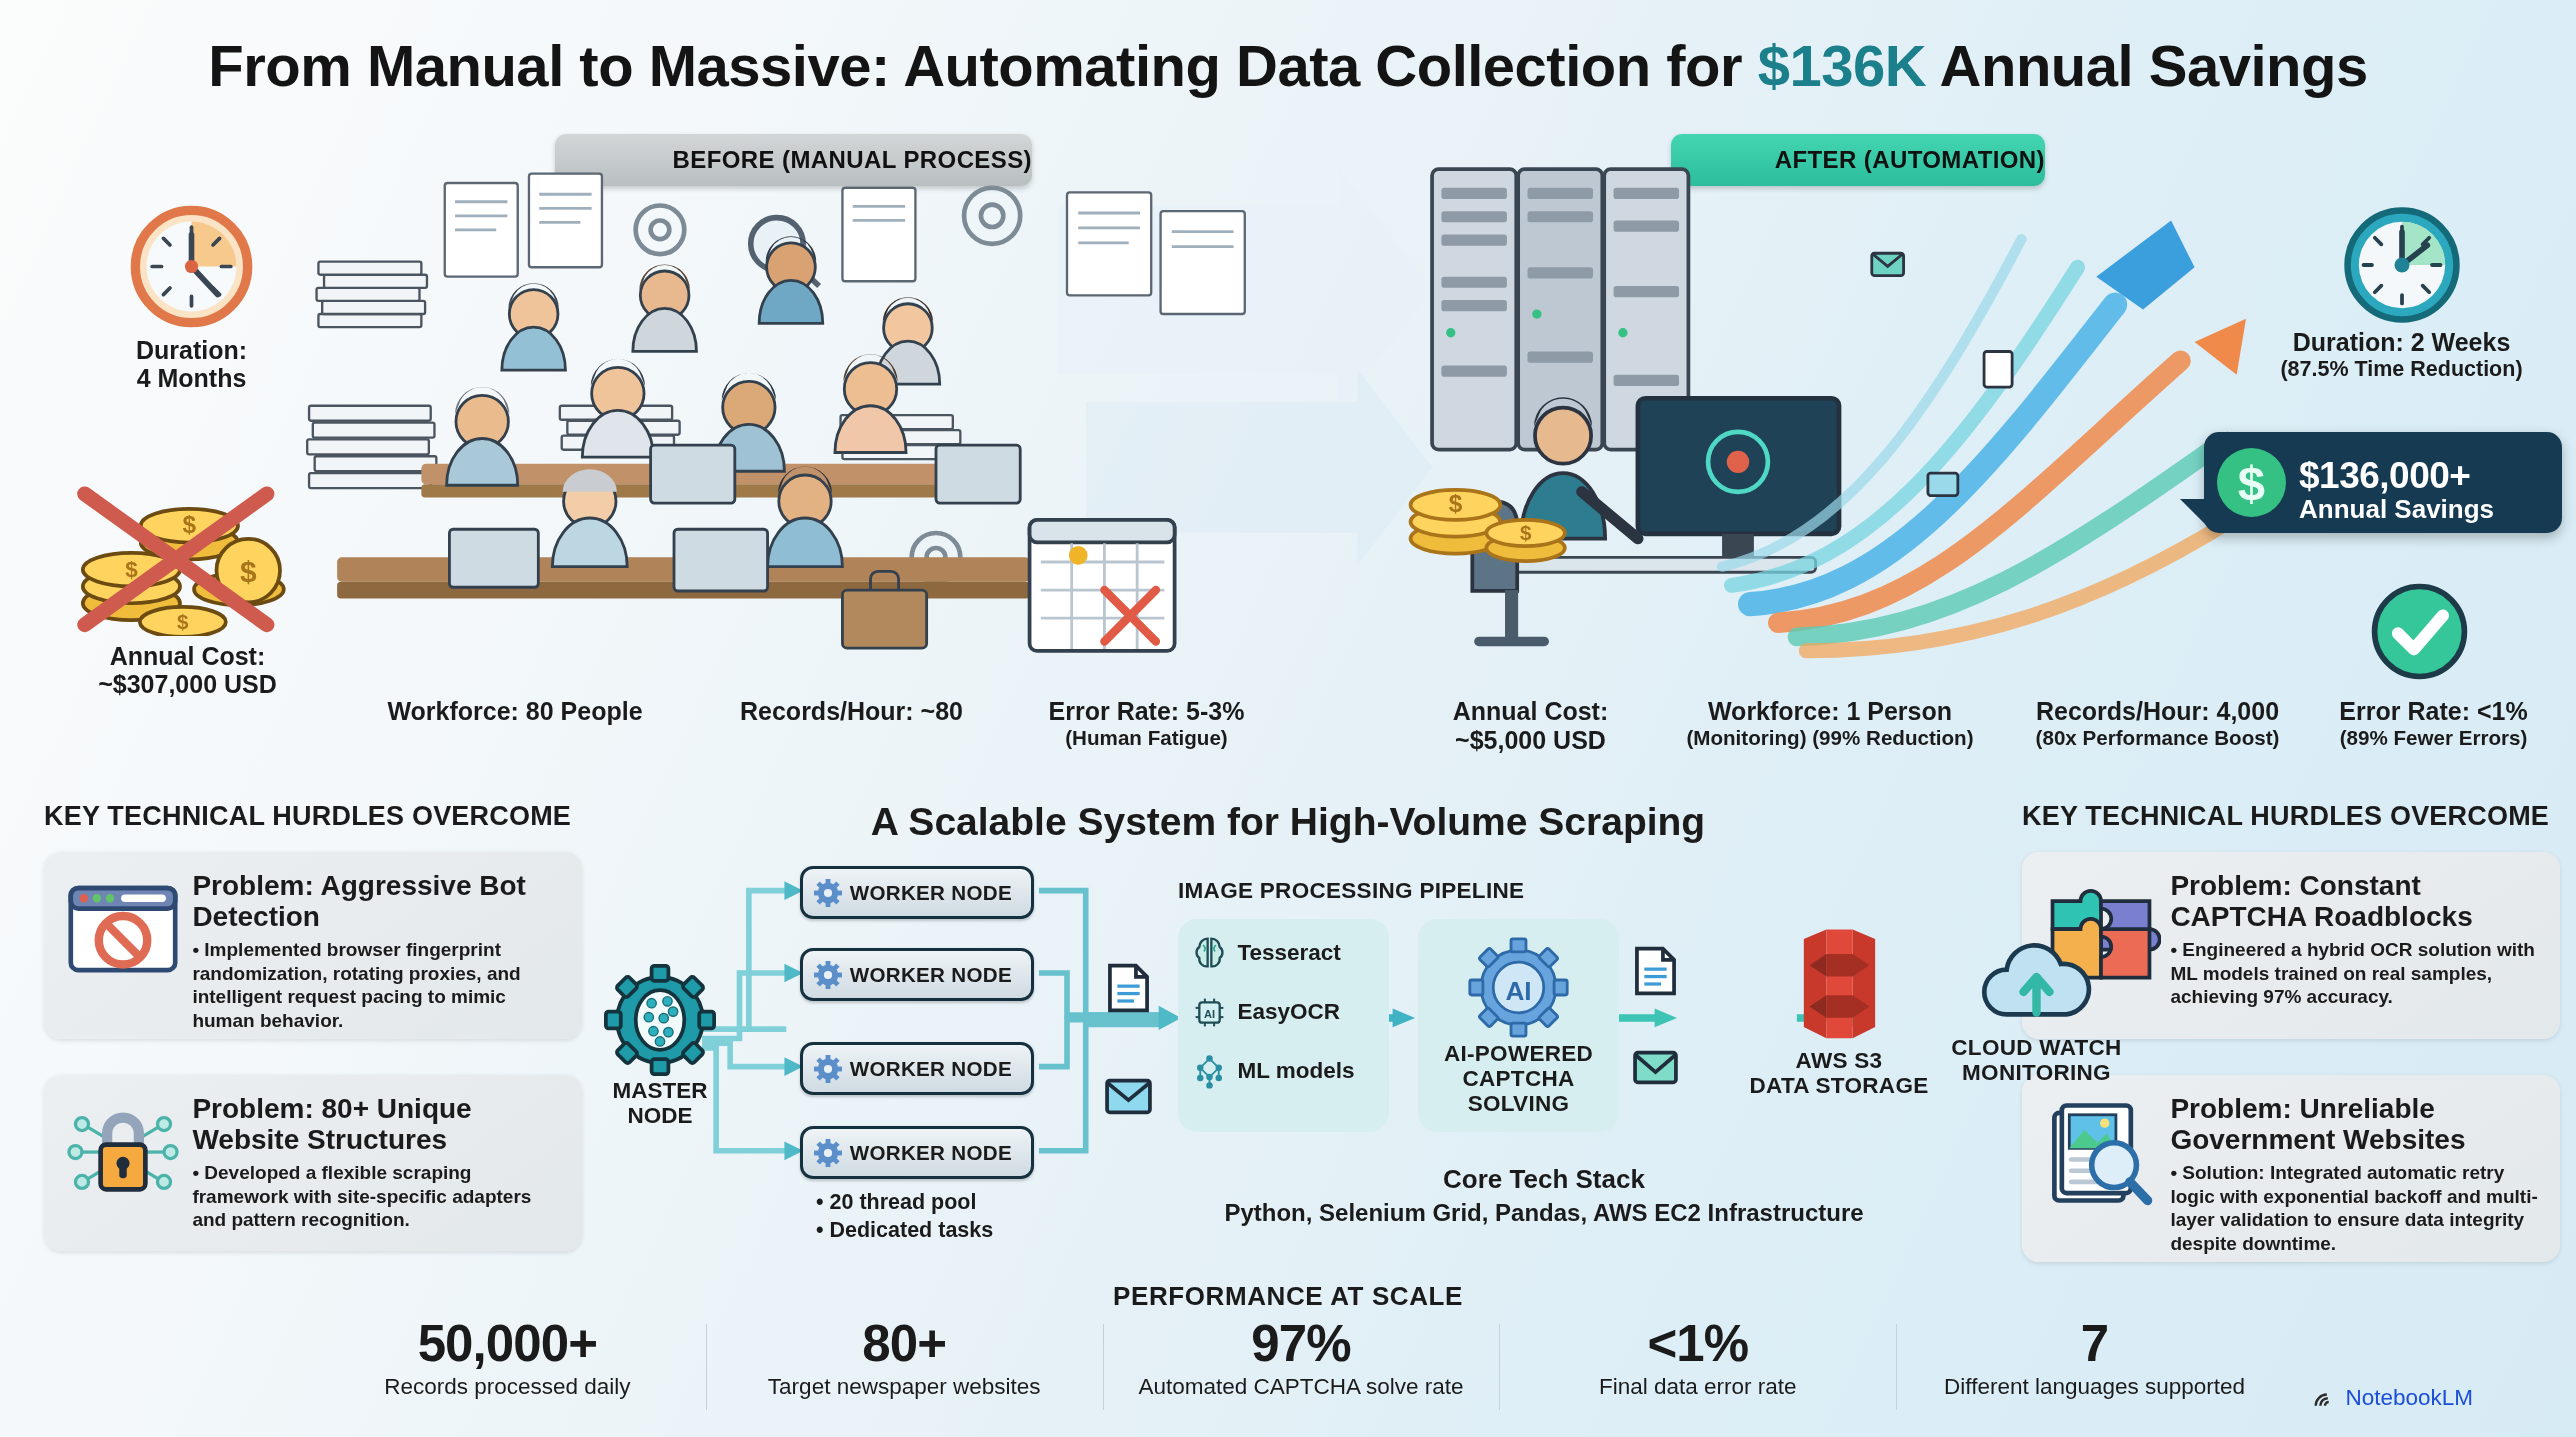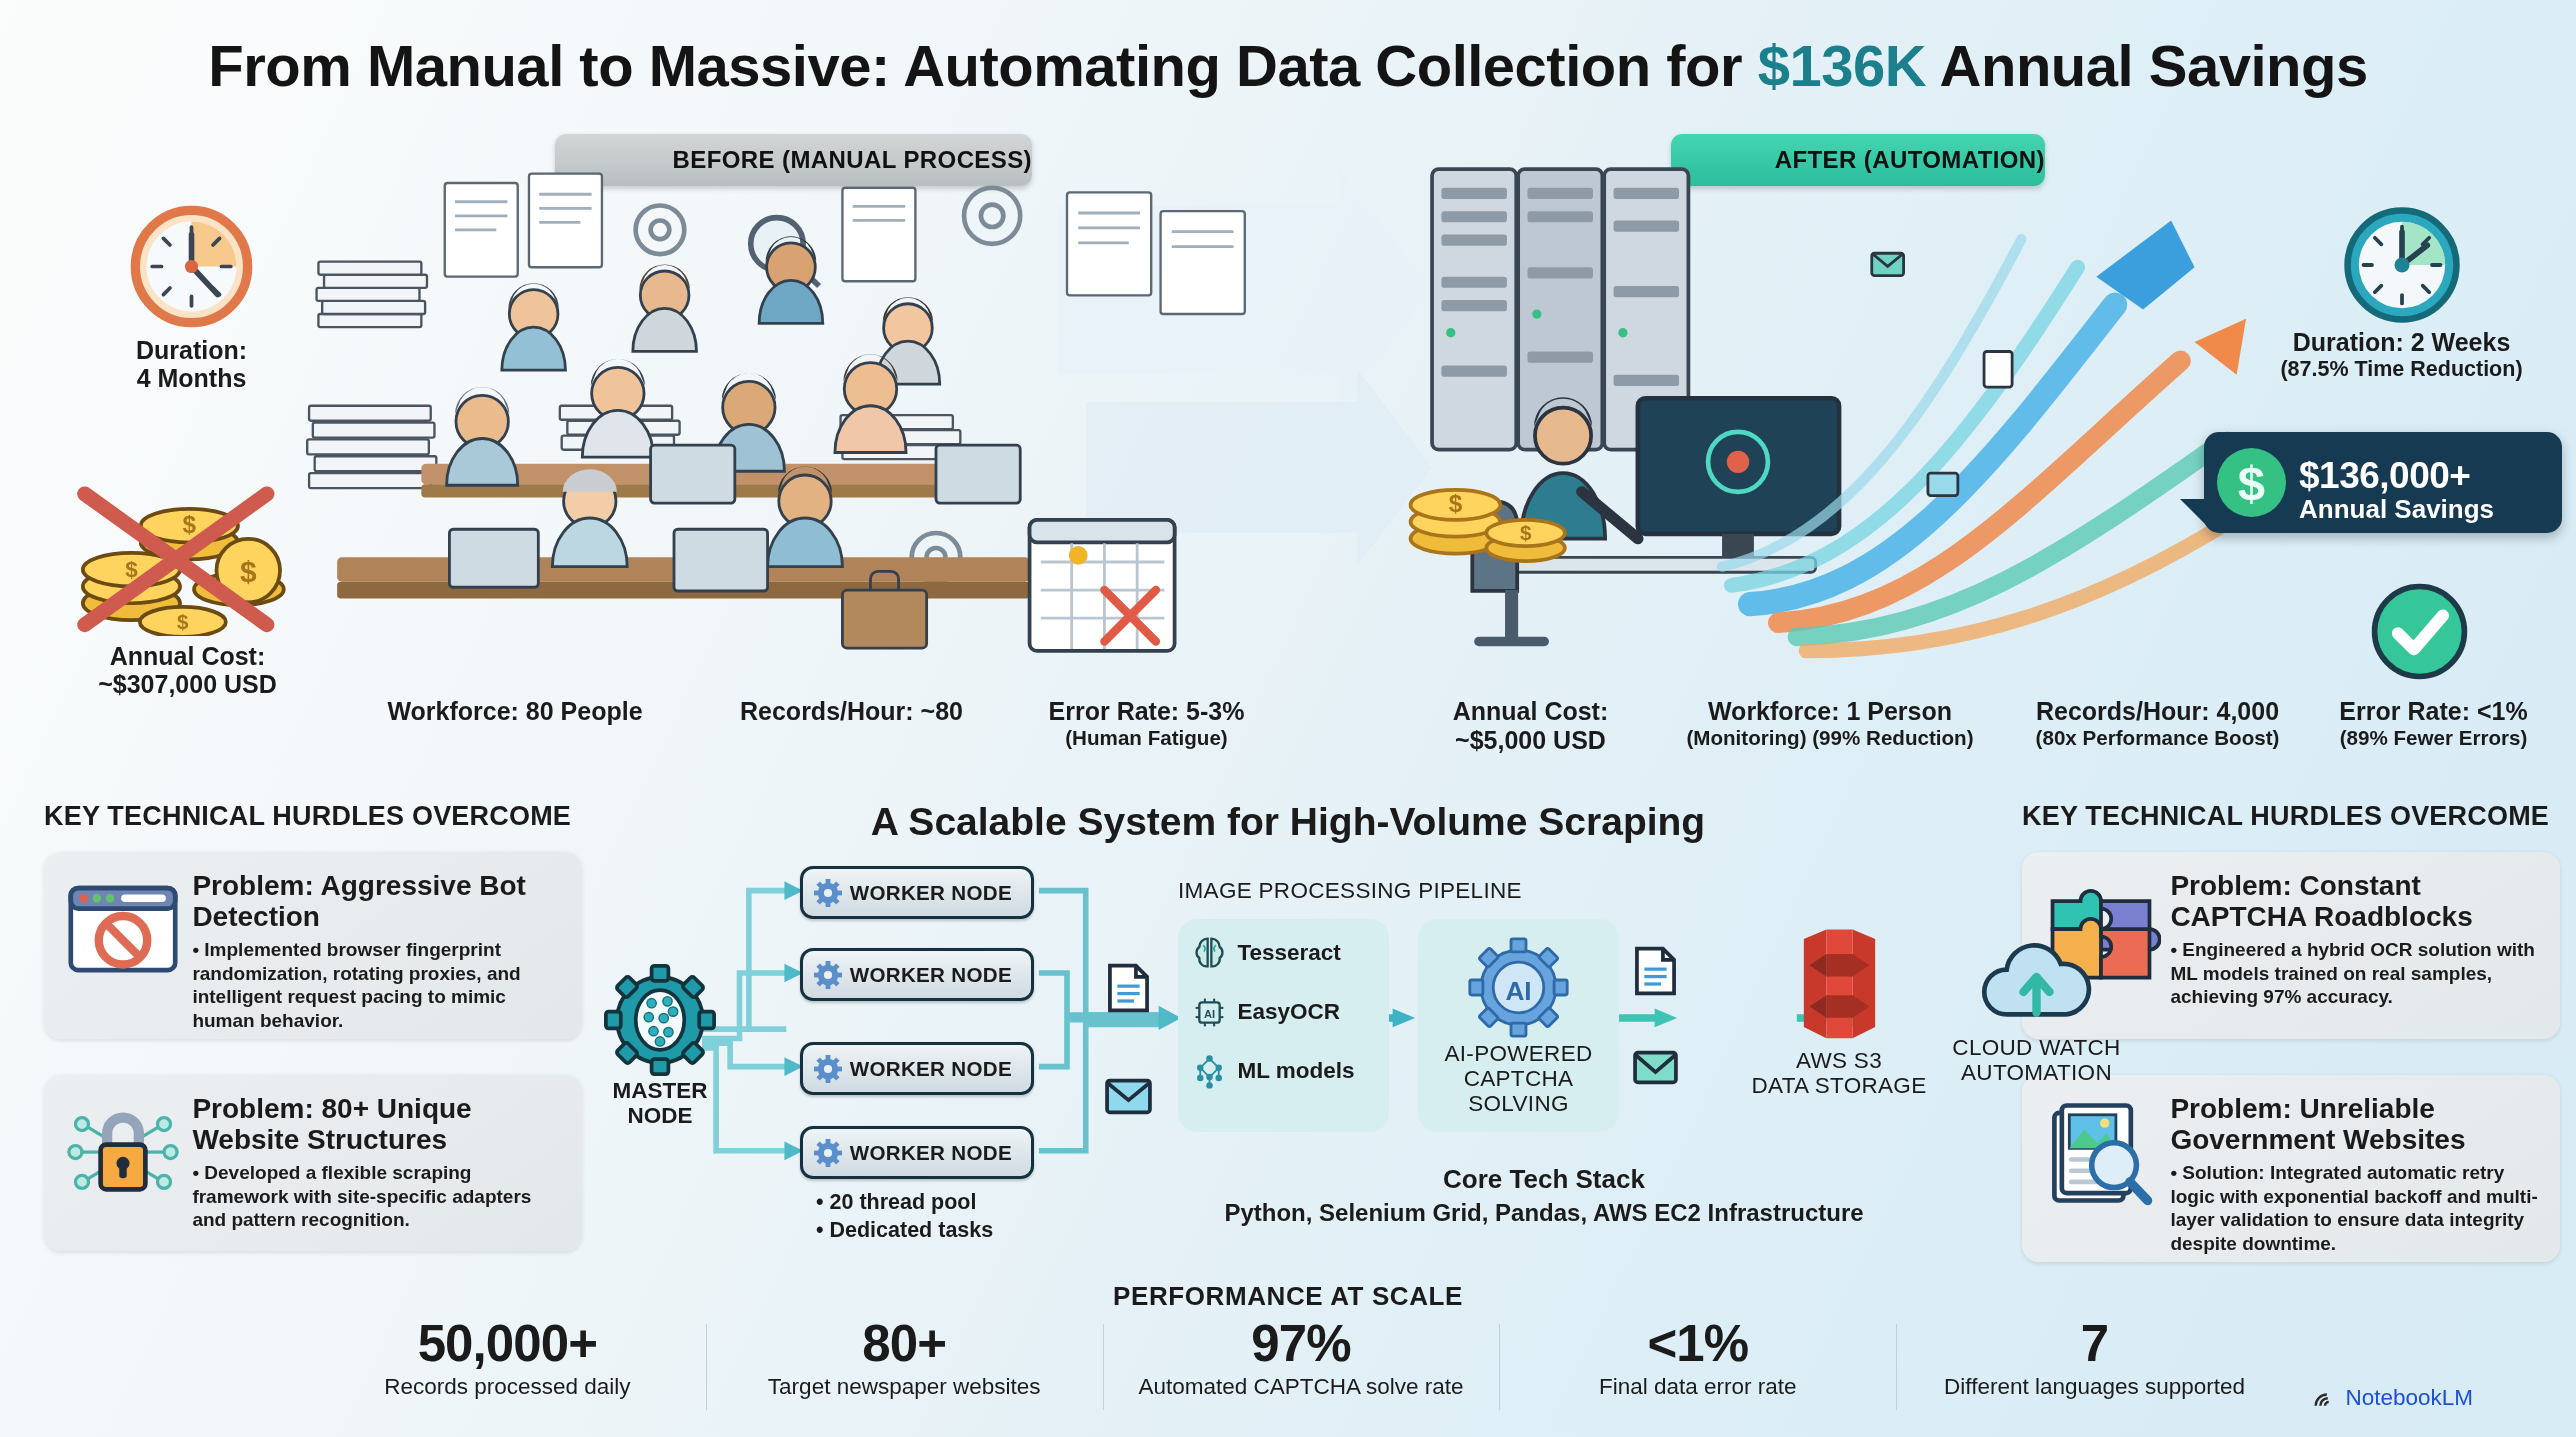--- a/index.html
+++ b/index.html
@@ -79,21 +79,21 @@
     background:linear-gradient(180deg,#eef3f6,#cfdbe2);
     display:flex;align-items:center;box-sizing:border-box;padding-left:11.2px;
     box-shadow:0 1.9px 2.8px rgba(0,0,0,.2);
   }
   .wnode .label{font-size:20.6px;font-weight:bold;letter-spacing:0.3px;margin-left:7.5px;}
   .gear-ico{width:28px;height:28px;flex:0 0 auto;}
   #master-label{font-size:22.5px;font-weight:bold;text-align:center;line-height:1.12;}
   .pipe-box{background:#d7eef0;border-radius:19px;}
   .pipe-item{display:flex;align-items:center;font-size:22.5px;font-weight:bold;}
   .pipe-item .pico{width:37px;height:37px;flex:0 0 auto;margin-right:9.4px;}
-  .sec-cap{font-size:22.5px;font-weight:normal;letter-spacing:0.3px;text-align:center;line-height:1.12;}
+  .sec-cap{font-size:22.5px;font-weight:bold;letter-spacing:0.3px;text-align:center;line-height:1.12;}
   .bullets{font-size:21.5px;font-weight:bold;line-height:1.3;}
   #tech-stack{top:1164px;left:1076px;width:936px;text-align:center;}
   #tech-stack .t1{font-size:26px;font-weight:bold;}
   #tech-stack .t2{font-size:24px;font-weight:bold;margin-top:3.7px;}
 
   
   #perf-title{top:1281px;left:0;width:2576px;text-align:center;font-size:26px;font-weight:bold;letter-spacing:0.6px;}
   #perf-row{top:1318px;left:309px;width:1984px;height:103px;display:flex;align-items:flex-start;}
   .perf-cell{flex:1;text-align:center;position:relative;}
   .perf-cell .num{font-size:51px;font-weight:bold;line-height:1.02;letter-spacing:-0.9px;}
@@ -815,21 +815,21 @@
   </div>
 </div>
 
 <div class="abs" style="top:936px;left:1924px;width:225px;">
   <svg width="127" height="97" style="display:block;margin:0 auto;" viewBox="0 0 136 104">
     <path d="M36,84 a24,24 0 0,1 0,-48 a30,30 0 0,1 58,-6 a22,22 0 0,1 6,54 z" fill="#bfe1f2" stroke="#1c3a4f" stroke-width="5"></path>
     <path d="M68,82 v-34 M68,44 l-14,16 M68,44 l14,16" fill="none" stroke="#32b8a5" stroke-width="9" stroke-linecap="round" stroke-linejoin="round"></path>
   </svg>
   <div class="sec-cap" style="margin-top:1.9px;">
     <div>CLOUD WATCH</div>
-    <div>AUTOMATION</div>
+    <div>MONITORING</div>
   </div>
 </div>
 
 <svg class="abs" style="top:945px;left:1633px;" width="45" height="52" viewBox="0 0 48 56">
   <path d="M4,4 h28 l12,12 v36 h-40 z" fill="#ffffff" stroke="#1f2d3d" stroke-width="4"></path>
   <path d="M32,4 v12 h12" fill="none" stroke="#1f2d3d" stroke-width="4"></path>
   <g stroke="#3d9bd6" stroke-width="3.5">
       <line x1="12" y1="26" x2="36" y2="26"></line>
       <line x1="12" y1="34" x2="36" y2="34"></line>
       <line x1="12" y1="42" x2="30" y2="42"></line>

